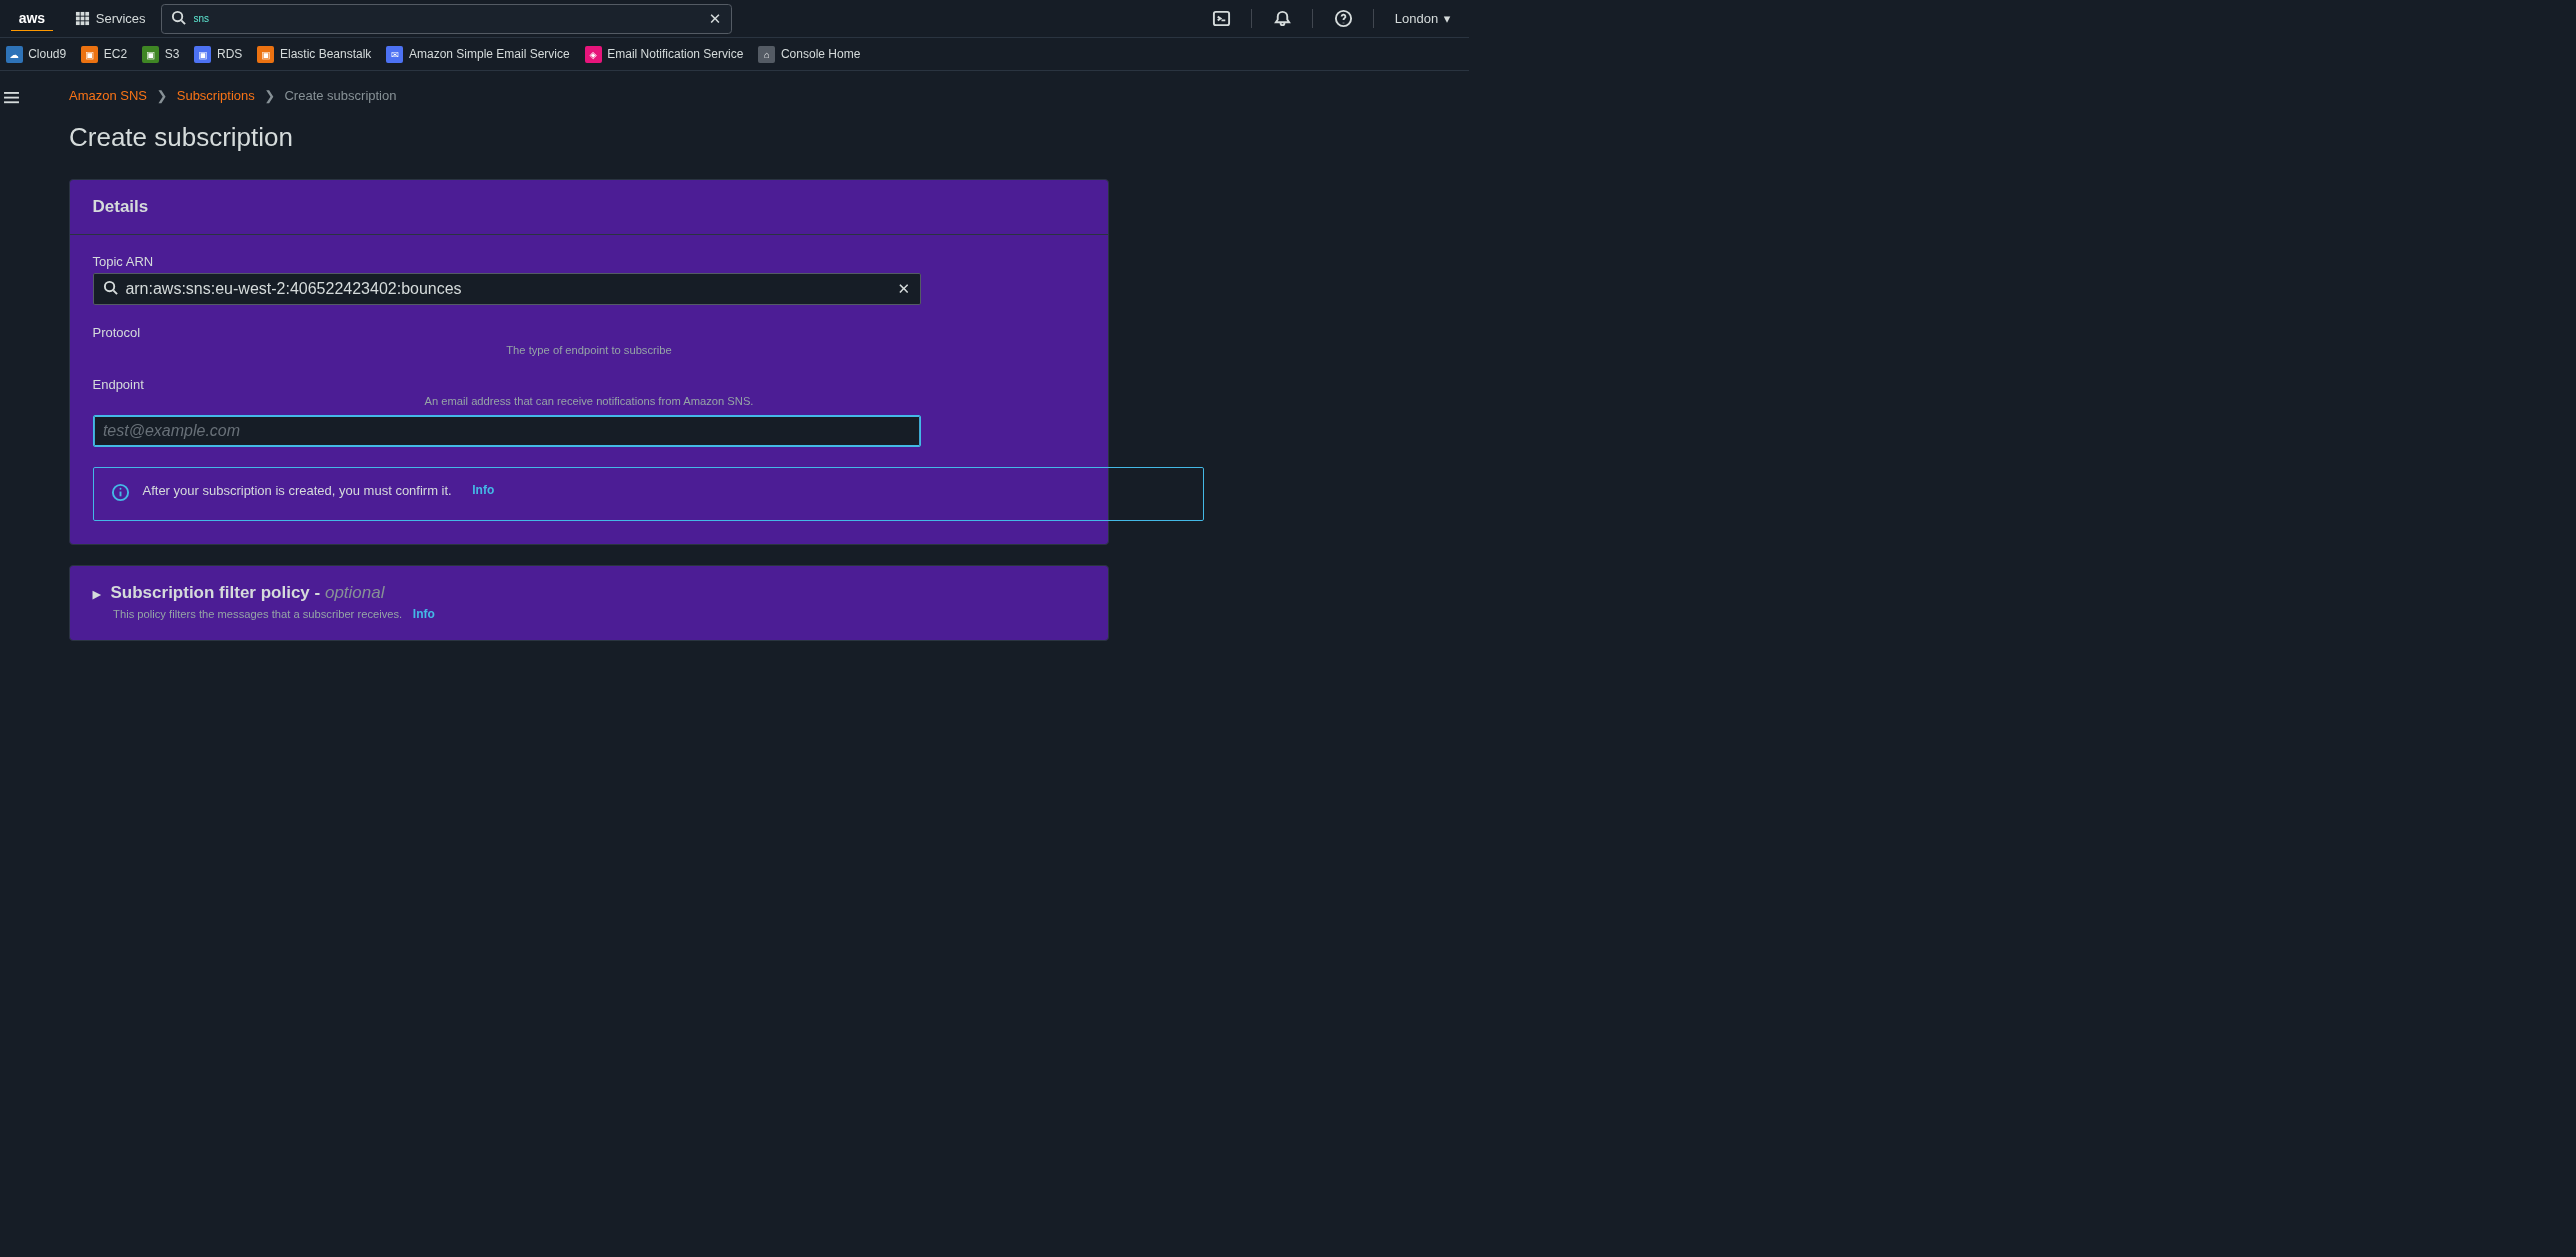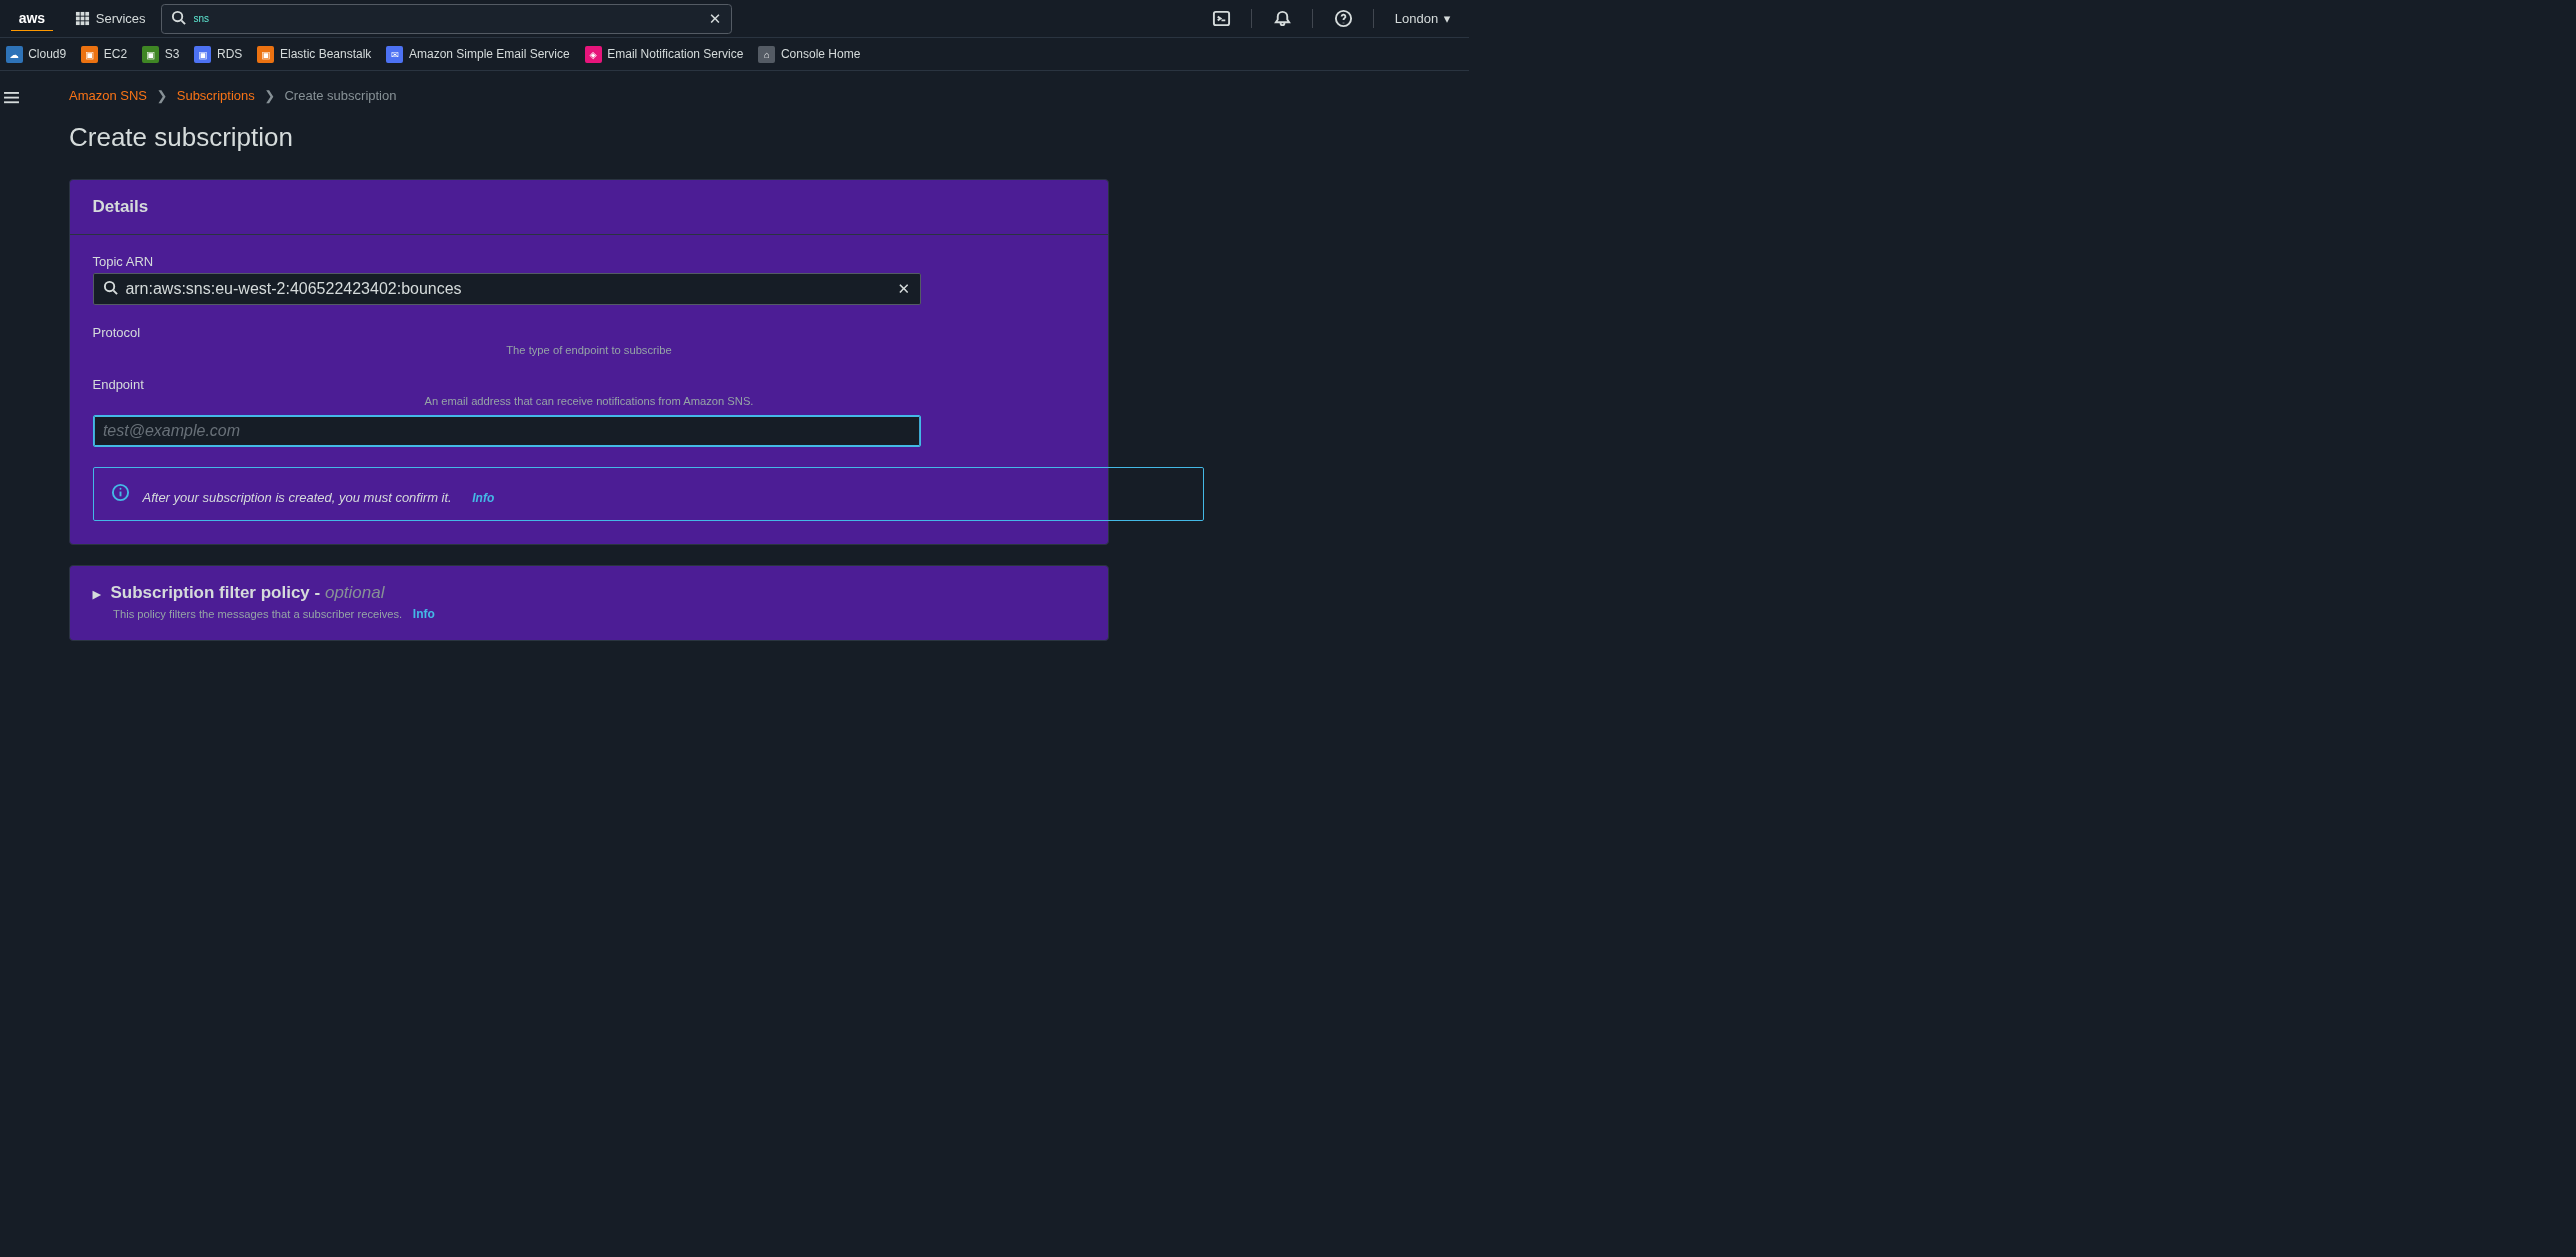--- a/index.html
+++ b/index.html
@@ -187,24 +187,23 @@
 }
 .input-wrap.focused { border: 0.9px solid #44b9e6; box-shadow: 0 0 0 0.9px #44b9e6 inset; }
 .input-wrap input::placeholder { color: #687078; font-style: italic; }
 .select-caret { color: #d5dbdb; }
 .clear-x { color: #d5dbdb; cursor: pointer; font-size: 15px; }
 .alert {
   border: 0.9px solid #44b9e6;
   border-radius: 1.9px;
   padding: 15px 17px;
   display: flex;
-  align-items: flex-end;
+  align-items: flex-start;
   gap: 13px;
   width: 1111px;
-  font-style: italic;
 }
 .alert-icon svg { stroke: #44b9e6; fill: none; }
 .alert-text { color: #d5dbdb; font-size: 13px; }
 .info-link { color: #44b9e6; font-size: 12px; font-weight: 700; margin-left: 7.5px; cursor: pointer; }
 
 .expand-header {
   display: flex;
   align-items: baseline;
   gap: 9.4px;
   cursor: pointer;

